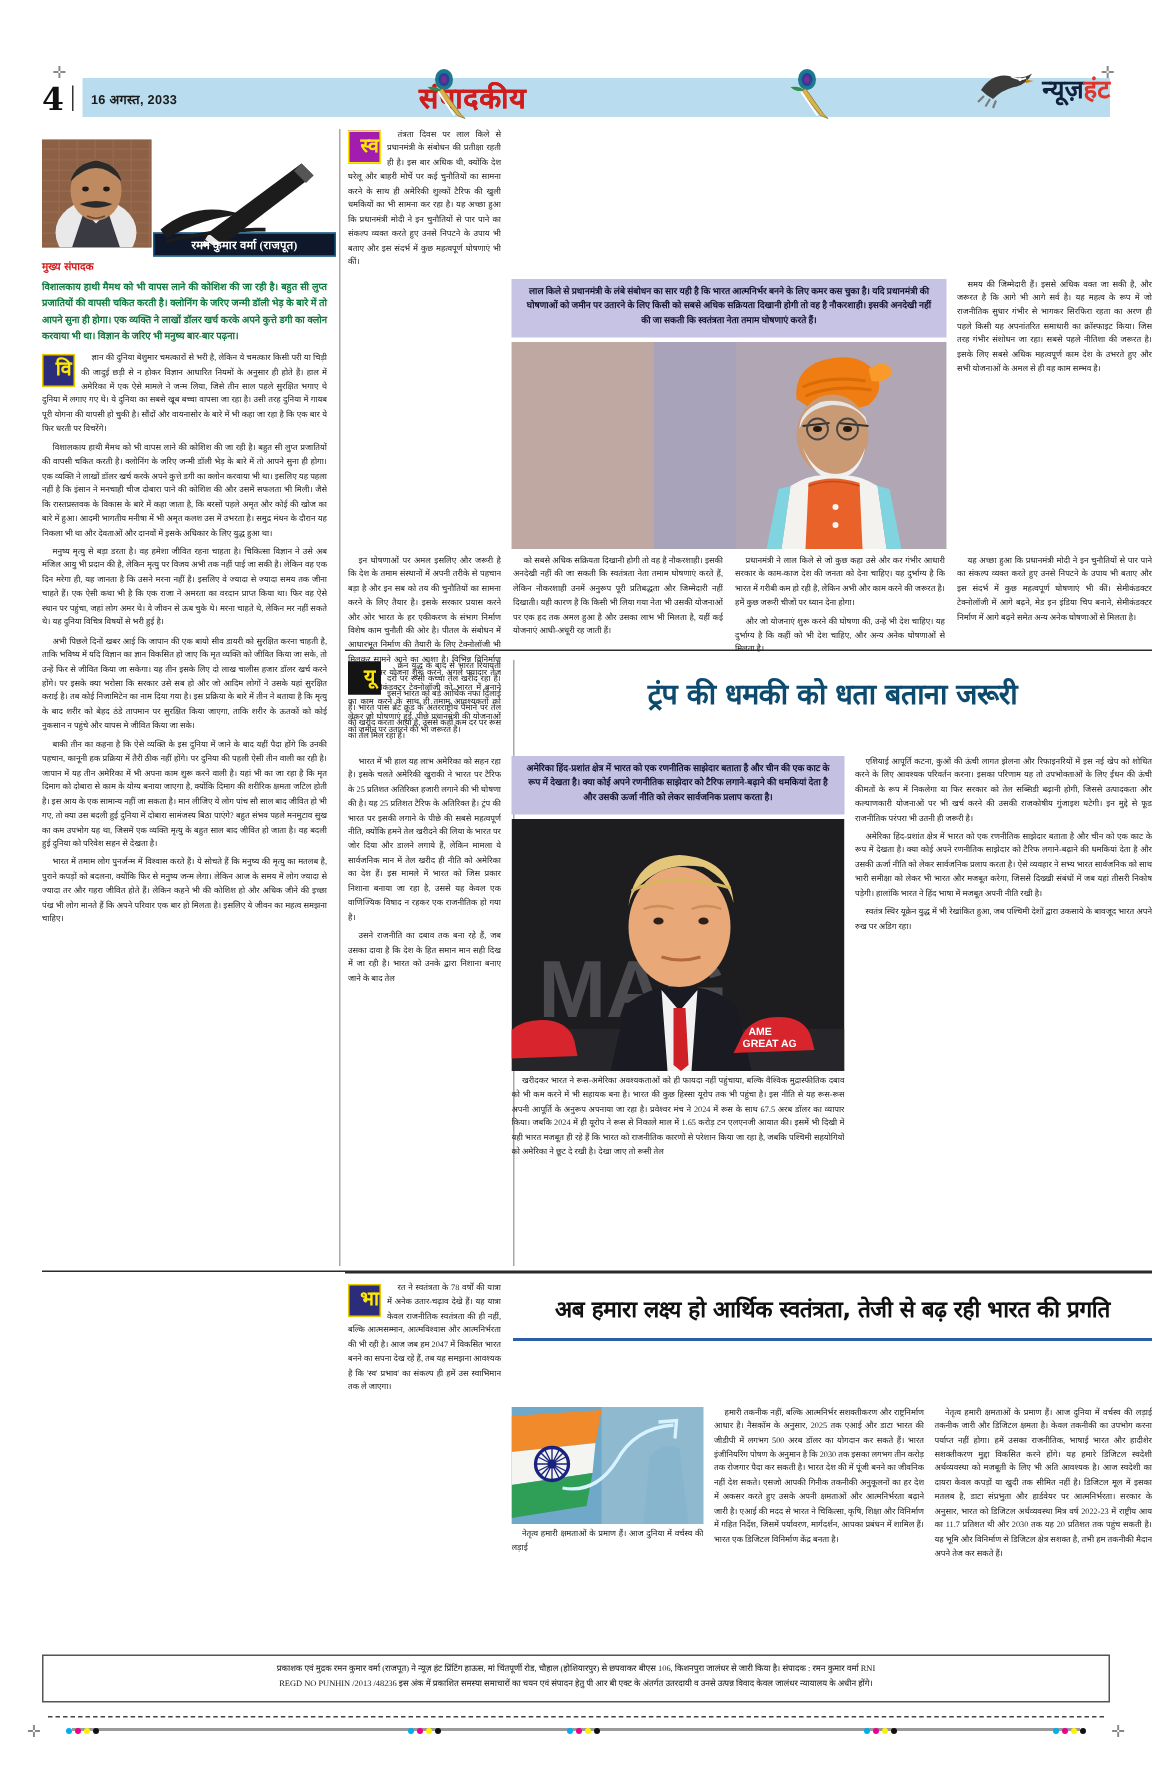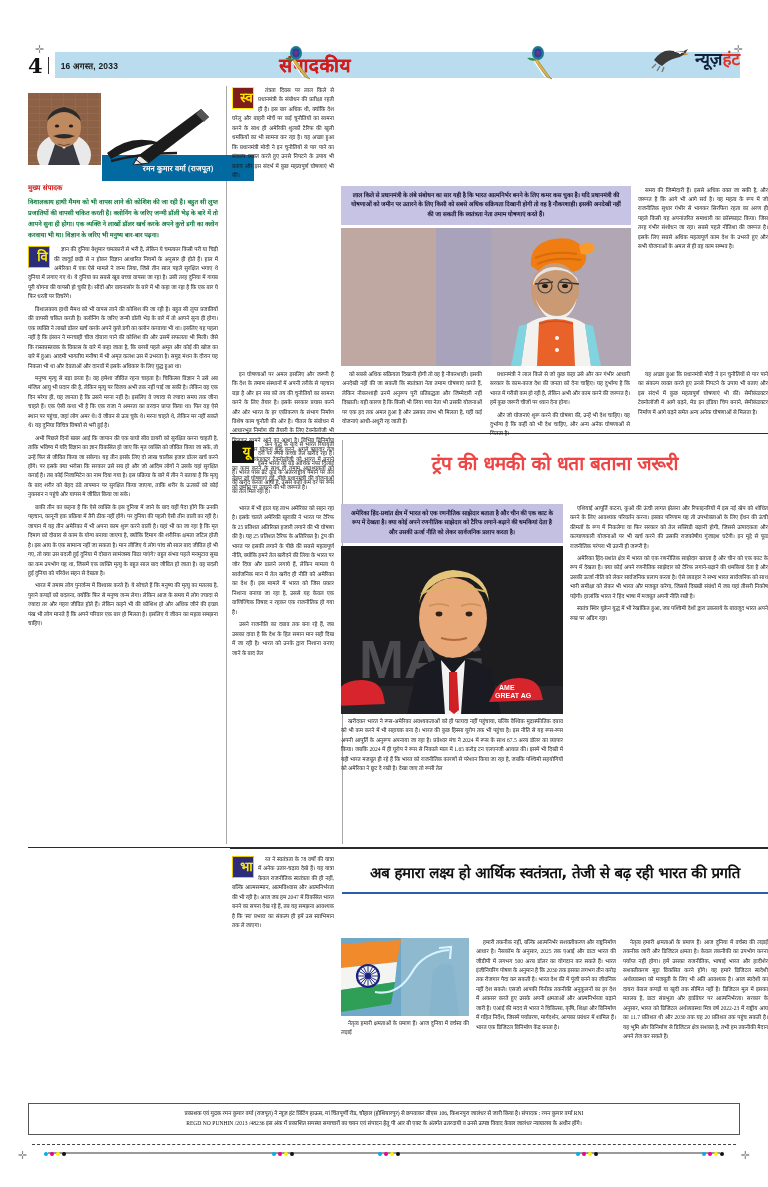--- a/index.html
+++ b/index.html
@@ -52,60 +52,60 @@
   
   .hl-left{
     font-size:15.5px;line-height:1.28;font-weight:bold;color:#111;
     font-family:"DejaVu Sans",sans-serif;letter-spacing:-.2px;
   }
   .hl-main{
     font-size:26px;font-weight:bold;color:#111;text-align:center;line-height:1.1;
     font-family:"DejaVu Sans",sans-serif;letter-spacing:-.4px;
   }
   .hl-mid{
-    font-size:19px;font-weight:bold;color:#ef4444;text-align:center;line-height:1.1;
+    font-size:19px;font-weight:bold;color:#0c4a6e;text-align:center;line-height:1.1;
     font-family:"DejaVu Sans",sans-serif;letter-spacing:-.3px;
   }
   .hl-bot{
     font-size:15px;font-weight:bold;color:#111;text-align:center;line-height:1.15;
     font-family:"DejaVu Sans",sans-serif;letter-spacing:-.3px;
   }
 
   
   .standfirst{
     background:#c6c3e4;color:#12122c;font-weight:bold;
     font-size:6px;line-height:1.62;text-align:center;padding:5px 7px;
     font-family:"Liberation Serif","DejaVu Serif",serif;
   }
   .standfirst.blue{background:#c3c0e2;}
 
   
   .author-plate{
-    background:#0369a1;border:6px solid #0369a1;color:#fff;
-    font-size:7.5px;font-weight:bold;text-align:center;padding:2px 16px;
+    background:#0f172a;border:1px solid #0369a1;color:#fff;
+    font-size:7.5px;font-weight:bold;text-align:center;padding:2px 6px;
     font-family:"Liberation Serif","DejaVu Serif",serif;letter-spacing:.2px;
   }
   .author-role{
     color:#d21b1b;font-size:7px;font-weight:bold;margin-top:2px;
     font-family:"DejaVu Sans",sans-serif;
   }
   .lede-green{
     color:#0f7a3d;font-size:6.4px;line-height:1.72;text-align:justify;font-weight:bold;
     font-family:"Liberation Serif","DejaVu Serif",serif;
   }
 
   
   .dropcap{
     float:left;width:20px;height:20px;margin:1px 4px 0 0;
     background:#2b2d7a;border:1.2px solid #e8c800;
     color:#ffe800;font-size:13px;font-weight:bold;line-height:19px;text-align:center;
     font-family:"DejaVu Sans",sans-serif;
   }
   .dropcap.dark{background:#141414;border-color:#141414;}
-  .dropcap.blue2{background:#7f1d1d;border-color:#ffe800;}
+  .dropcap.blue2{background:#a21caf;border-color:#ffe800;}
 
   
   .photo{position:relative;overflow:hidden;background:#cfcfcf;}
 
   
   .imprint{
     position:absolute;left:28px;right:28px;bottom:52px;
     border:1px solid #555;padding:5px 10px;
     font-size:5.6px;line-height:1.75;text-align:center;color:#111;
     font-family:"Liberation Serif","DejaVu Serif",serif;

